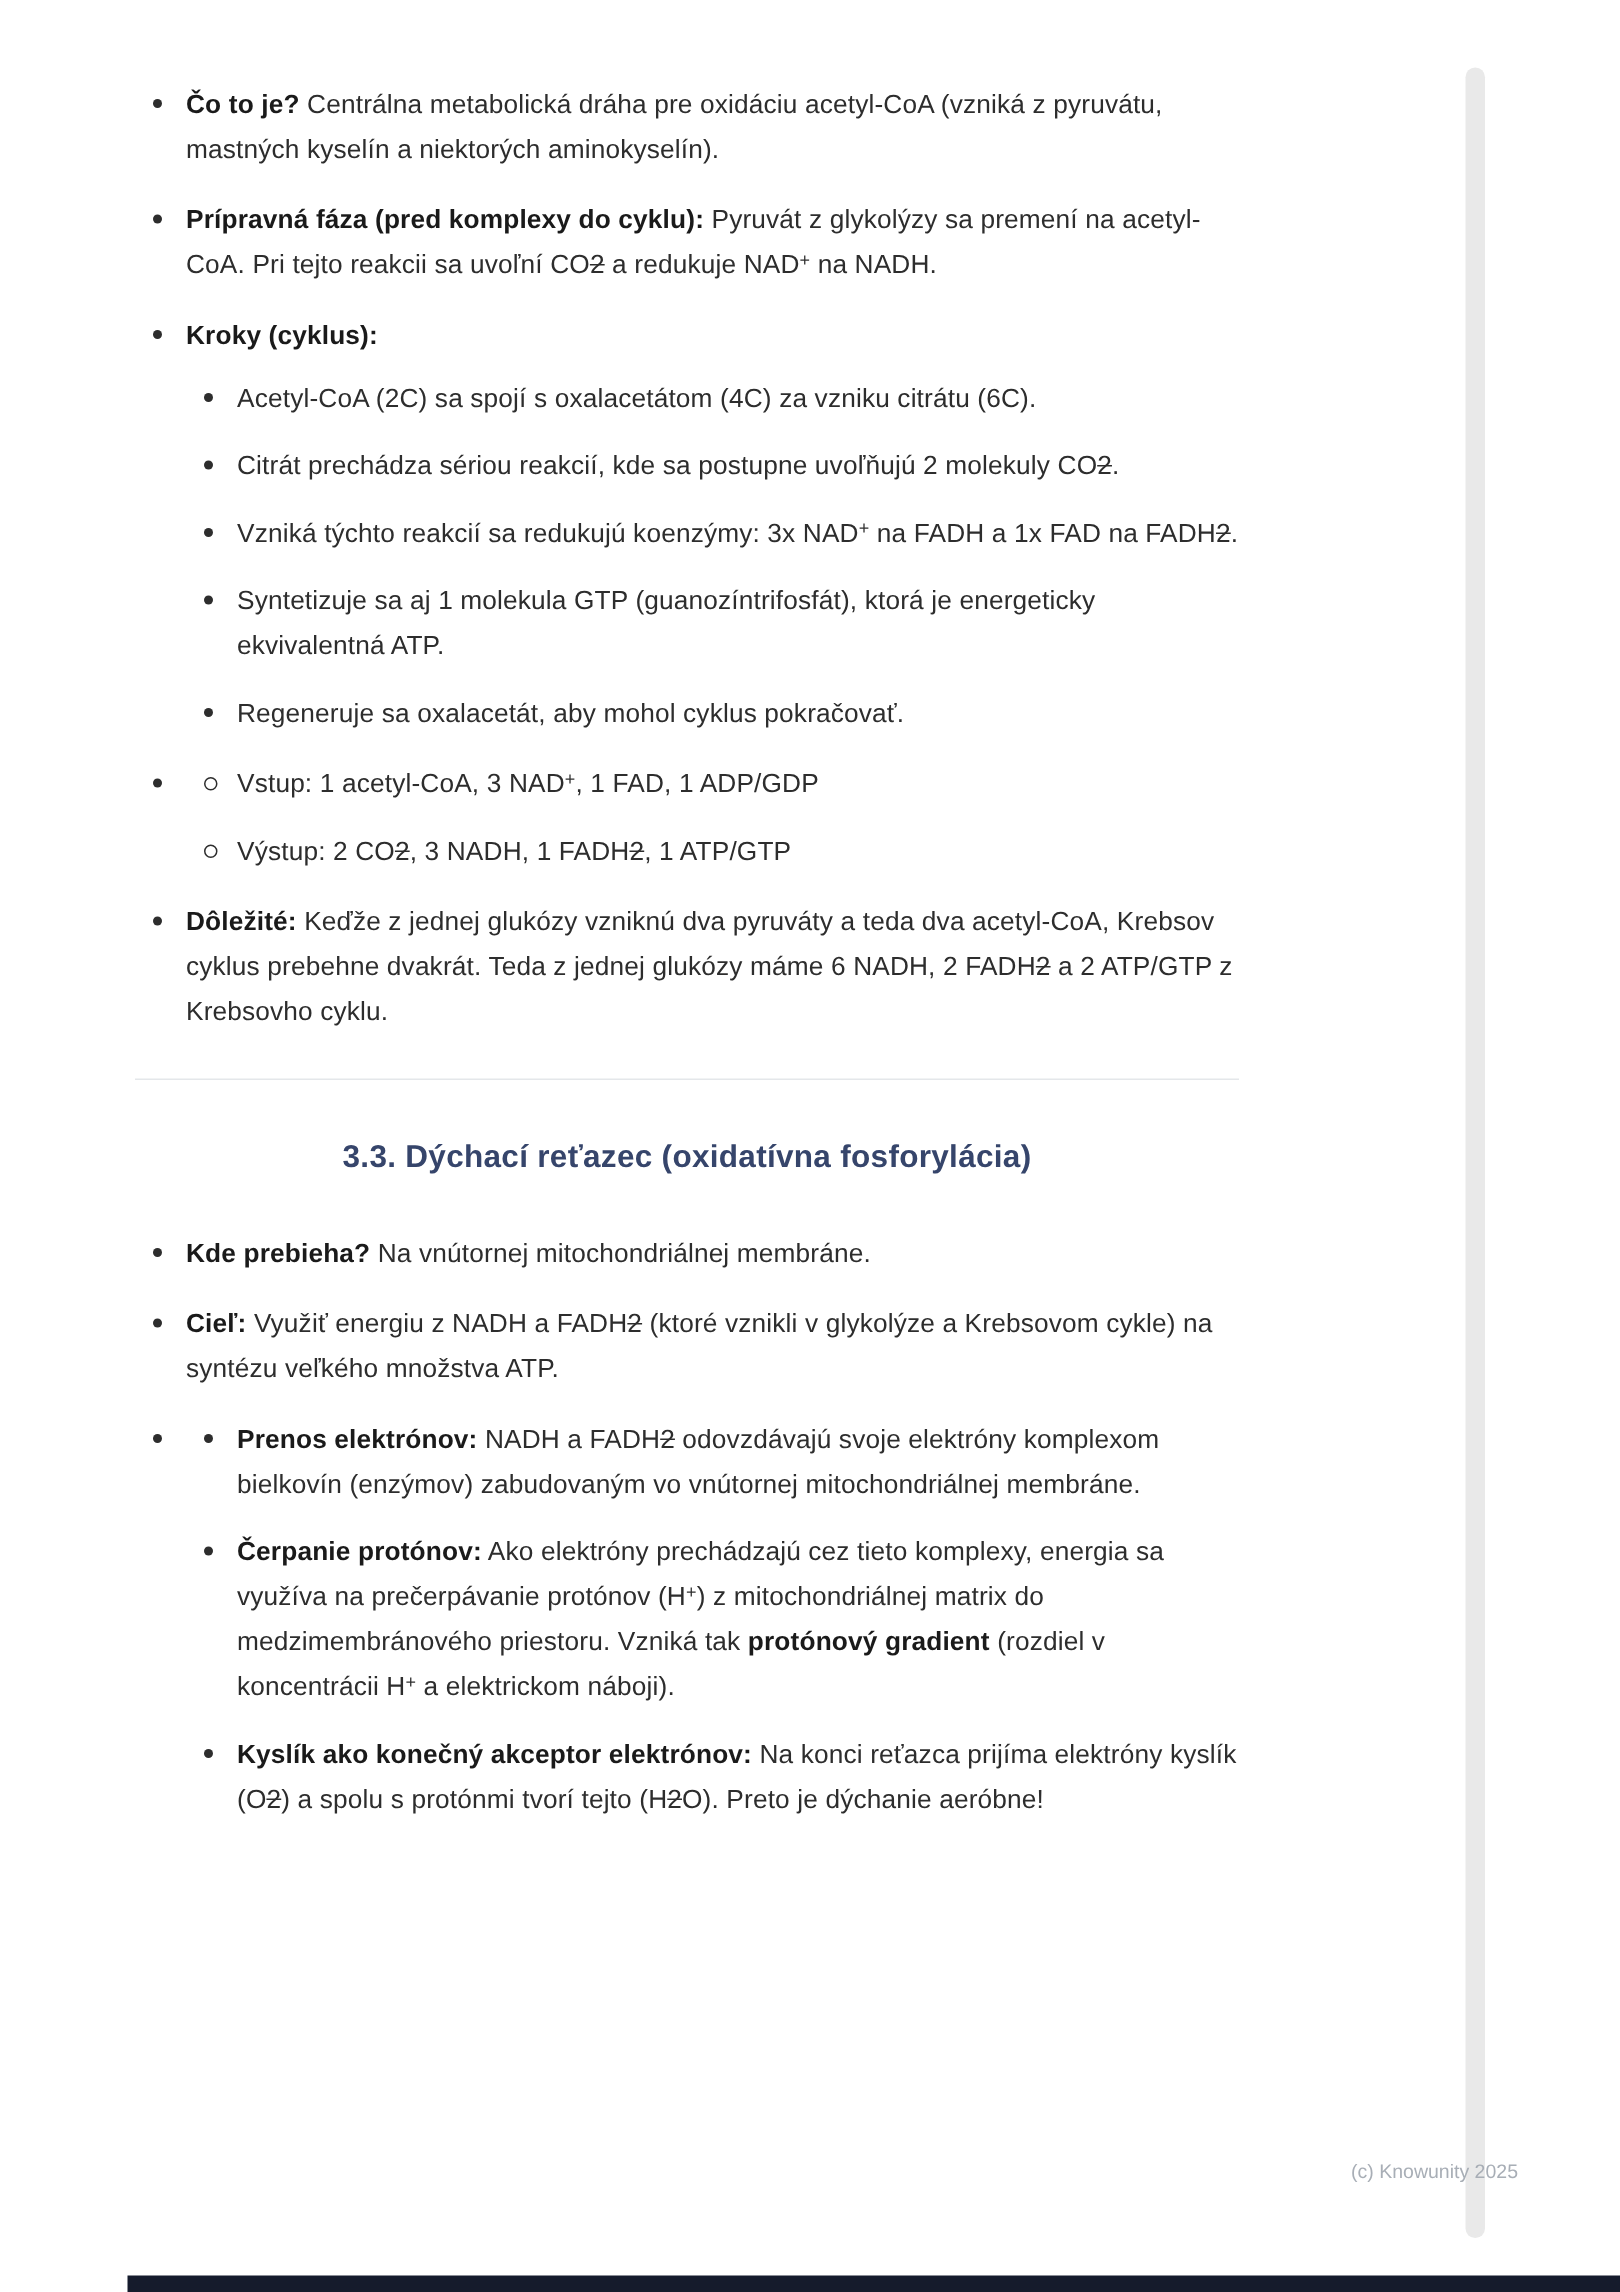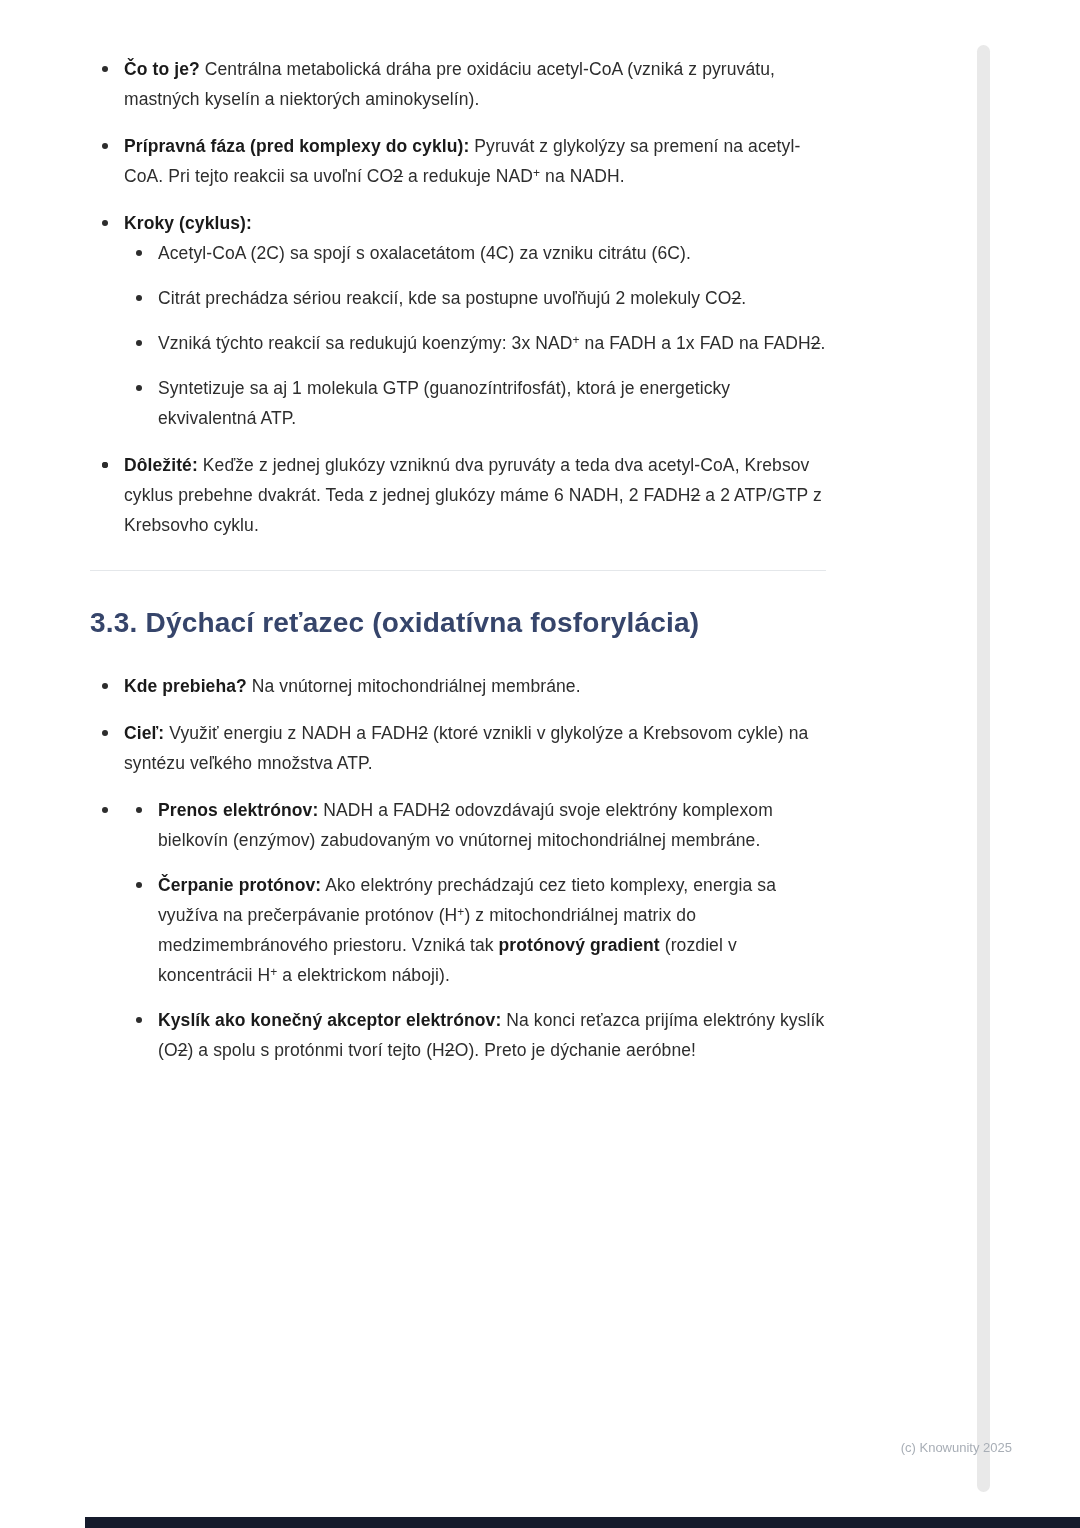--- a/index.html
+++ b/index.html
@@ -23,21 +23,21 @@
     letter-spacing: 0.1px;
   }
 
   ul { list-style: none; }
   ul.lvl1 > li { position: relative; padding-left: 34px; margin-bottom: 17px; }
   ul.lvl1 > li::before {
     content: ""; position: absolute; left: 12px; top: 12px;
     width: 6px; height: 6px; border-radius: 50%;
     background: var(--body, #2d2d2d);
   }
-  ul.lvl2 { margin-top: 0; }
+  ul.lvl2 { margin-top: 12px; }
   ul.lvl2 > li { position: relative; padding-left: 34px; margin-bottom: 15px; }
   ul.lvl2 > li:last-child { margin-bottom: 0; }
   ul.lvl2 > li::before {
     content: ""; position: absolute; left: 12px; top: 12px;
     width: 6px; height: 6px; border-radius: 50%;
     background: var(--body, #2d2d2d);
   }
   ul.lvl2 > li.circle::before {
     background: transparent;
     border: 1.5px solid var(--body, #2d2d2d);
@@ -52,26 +52,27 @@
   }
 
   .divider {
     height: 1px;
     background: var(--divider, #e4e7ea);
     margin: 30px 0 34px 0;
     width: 736px;
   }
 
   .heading {
-    font-size: 28px;
+    font-size: 21px;
     line-height: 36px;
     font-weight: 700;
     color: var(--heading, #36456b);
     letter-spacing: 0.2px;
     margin: 0 0 30px 0;
+    text-align: center;
   }
 
   .scrollbar {
     position: absolute;
     left: 977px; top: 45px;
     width: 13px; height: 1447px;
     background: var(--scrollbar, #e9e9e9);
     border-radius: 7px;
   }
 
@@ -109,23 +110,34 @@
             </li>
             <li>
               <div><span>Citrát prechádza sériou reakcií, kde sa postupne uvoľňujú 2 molekuly CO</span><span class="strike">2</span><span>.</span></div>
             </li>
             <li>
               <div><span>Vzniká týchto reakcií sa redukujú koenzýmy: 3x NAD</span><span class="sup">+</span><span> na FADH a 1x FAD na FADH</span><span class="strike">2</span><span>.</span></div>
             </li>
             <li>
               <div><span>Syntetizuje sa aj 1 molekula GTP (guanozíntrifosfát), ktorá je energeticky ekvivalentná ATP.</span></div>
             </li>
+            <li>
+              <div><span>Regeneruje sa oxalacetát, aby mohol cyklus pokračovať.</span></div>
+            </li>
           </ul>
         </li>
         <li>
+          <ul class="lvl2">
+            <li class="circle">
+              <div><span>Vstup: 1 acetyl-CoA, 3 NAD</span><span class="sup">+</span><span>, 1 FAD, 1 ADP/GDP</span></div>
+            </li>
+            <li class="circle">
+              <div><span>Výstup: 2 CO</span><span class="strike">2</span><span>, 3 NADH, 1 FADH</span><span class="strike">2</span><span>, 1 ATP/GTP</span></div>
+            </li>
+          </ul>
         </li>
         <li>
           <div><span class="b">Dôležité:</span><span> Keďže z jednej glukózy vzniknú dva pyruváty a teda dva acetyl-CoA, Krebsov cyklus prebehne dvakrát. Teda z jednej glukózy máme 6 NADH, 2 FADH</span><span class="strike">2</span><span> a 2 ATP/GTP z Krebsovho cyklu.</span></div>
         </li>
       </ul>
       <div class="divider"></div>
       <h2 class="heading">3.3. Dýchací reťazec (oxidatívna fosforylácia)</h2>
       <ul class="lvl1">
         <li>
           <div><span class="b">Kde prebieha?</span><span> Na vnútornej mitochondriálnej membráne.</span></div>

